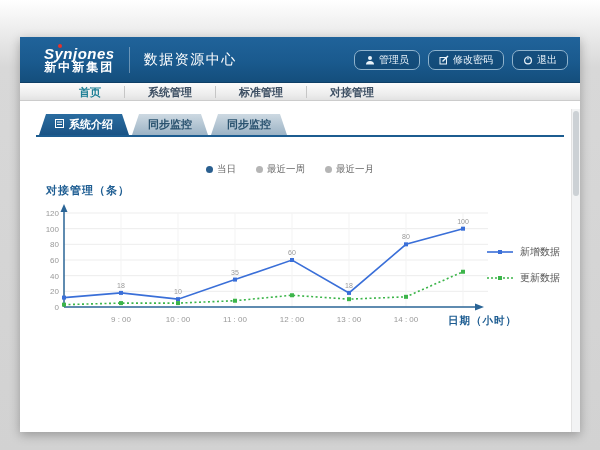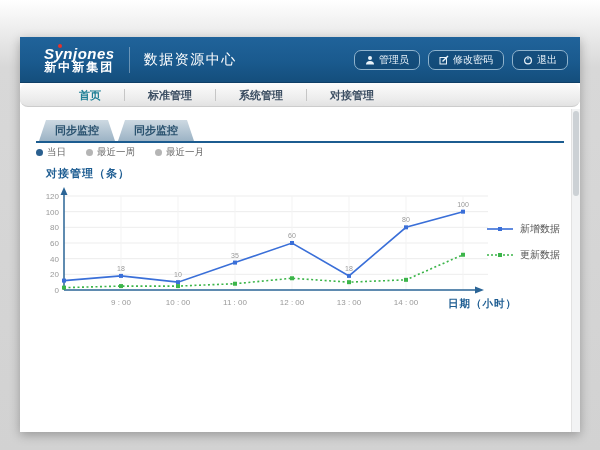--- a/index.html
+++ b/index.html
@@ -19,48 +19,48 @@
   .logo-cn { font-size:12px; font-weight:bold; letter-spacing:2px; line-height:13px; }
   .header-divider { width:1px; height:26px; background:rgba(255,255,255,.35); margin:0 14px; }
   .app-title { color:#fff; font-size:14px; letter-spacing:1.5px; }
   .header-actions { margin-left:auto; display:flex; gap:8px; }
   .pill { display:flex; align-items:center; gap:4px; height:20px; padding:0 10px;
     border:1px solid #8fb3cd; border-radius:7px; background:rgba(8,52,90,.35);
     color:#eaf3fa; font-size:10px; cursor:pointer; }
   .pill svg { display:block; }
 
   
-  .nav { height:24px; background:linear-gradient(180deg,#fcfcfc 0%,#ececec 70%,#e2e2e2 100%);
-    border-bottom:1px solid #cccccc; display:flex; align-items:center; padding-left:36px;border-radius:8px; }
+  .nav { height:18px; background:linear-gradient(180deg,#fcfcfc 0%,#ececec 70%,#e2e2e2 100%);
+    border-bottom:1px solid #cccccc; display:flex; align-items:center; padding-left:36px; }
   .nav-item { font-size:11px; font-weight:bold; color:#3d4f63; padding:0 23px; line-height:12px;
     border-left:1px solid #c6c6c6; cursor:pointer; }
   .nav-item:first-child { border-left:none; }
   .nav-item.active { color:#1e7f95; }
 
   
   .content { position:relative; padding:13px 16px 0 16px; }
   .tabs { display:flex; gap:3px; padding-left:3px; }
   .tab { height:21px; line-height:21px; padding:0 16px; font-size:11px; font-weight:bold;
     display:flex; align-items:center; gap:5px; cursor:pointer;
     clip-path:polygon(7px 0, calc(100% - 7px) 0, 100% 100%, 0 100%); }
   .tab.active { background:linear-gradient(#2a6ca0,#1a5385); color:#fff; }
   .tab.inactive { background:linear-gradient(#cdd9e2,#9cb3c5); color:#2a526f; }
   .tab-rule { height:2px; background:#1c5c90; }
 
-  .filter-row { display:flex; justify-content:flex-start; align-items:center; gap:20px;
-    margin-top:3px; padding-right:20px; font-size:9.5px; color:#666; }
+  .filter-row { display:flex; justify-content:center; align-items:center; gap:20px;
+    margin-top:26px; padding-right:20px; font-size:9.5px; color:#666; }
   .filter { display:flex; align-items:center; cursor:pointer; }
   .radio-dot { width:7px; height:7px; border-radius:50%; margin-right:4px; display:inline-block; }
   .radio-dot.on  { background:#2a5f8f; }
   .radio-dot.off { background:#b5b5b5; }
 
   .y-title { color:#1e5d92; font-weight:bold; font-size:11px; margin:7px 0 3px 10px; letter-spacing:1px; }
 
   .chart-wrap { position:relative; height:150px; }
-  .legend { position:absolute; right:4px; top:38px; display:flex; flex-direction:column; gap:12px; }
+  .legend { position:absolute; right:4px; top:44px; display:flex; flex-direction:column; gap:12px; }
   .legend-item { display:flex; align-items:center; gap:7px; font-size:10px; color:#555; }
 
   .note { margin-top:22px; border-top:1px solid #f0f0f0; padding:12px 6px 0 8px;
     font-size:9.5px; color:#8a8a8a; letter-spacing:.5px; }
   .note-label { color:#d23431; }
 
   
   .scrollbar { position:absolute; right:0; top:72px; bottom:0; width:9px;
     background:#f2f3f4; border-left:1px solid #e2e2e2; }
   .scroll-thumb { position:absolute; top:2px; left:1px; width:6px; height:85px;
@@ -106,28 +106,38 @@
               <line x1="5" y1="1" x2="5" y2="4.5" stroke="#eaf3fa" stroke-width="1.2"></line>
             </svg>
         </span>
         <span>退出</span>
       </div>
     </div>
   </div>
 
   <div class="nav">
     <span class="nav-item active">首页</span>
+    <span class="nav-item">系统管理</span>
     <span class="nav-item">标准管理</span>
-    <span class="nav-item">系统管理</span>
     <span class="nav-item">对接管理</span>
   </div>
 
   <div class="content">
 
     <div class="tabs">
+      <div class="tab active">
+        <span>
+          <svg width="9" height="9" viewBox="0 0 9 9">
+              <rect x="0.5" y="0.5" width="8" height="8" fill="none" stroke="#fff"></rect>
+              <line x1="2" y1="3" x2="7" y2="3" stroke="#fff"></line>
+              <line x1="2" y1="5.5" x2="7" y2="5.5" stroke="#fff"></line>
+            </svg>
+        </span>
+        <span>系统介绍</span>
+      </div>
       <div class="tab inactive">
         <span>同步监控</span>
       </div>
       <div class="tab inactive">
         <span>同步监控</span>
       </div>
     </div>
     <div class="tab-rule"></div>
 
     <div class="filter-row">

